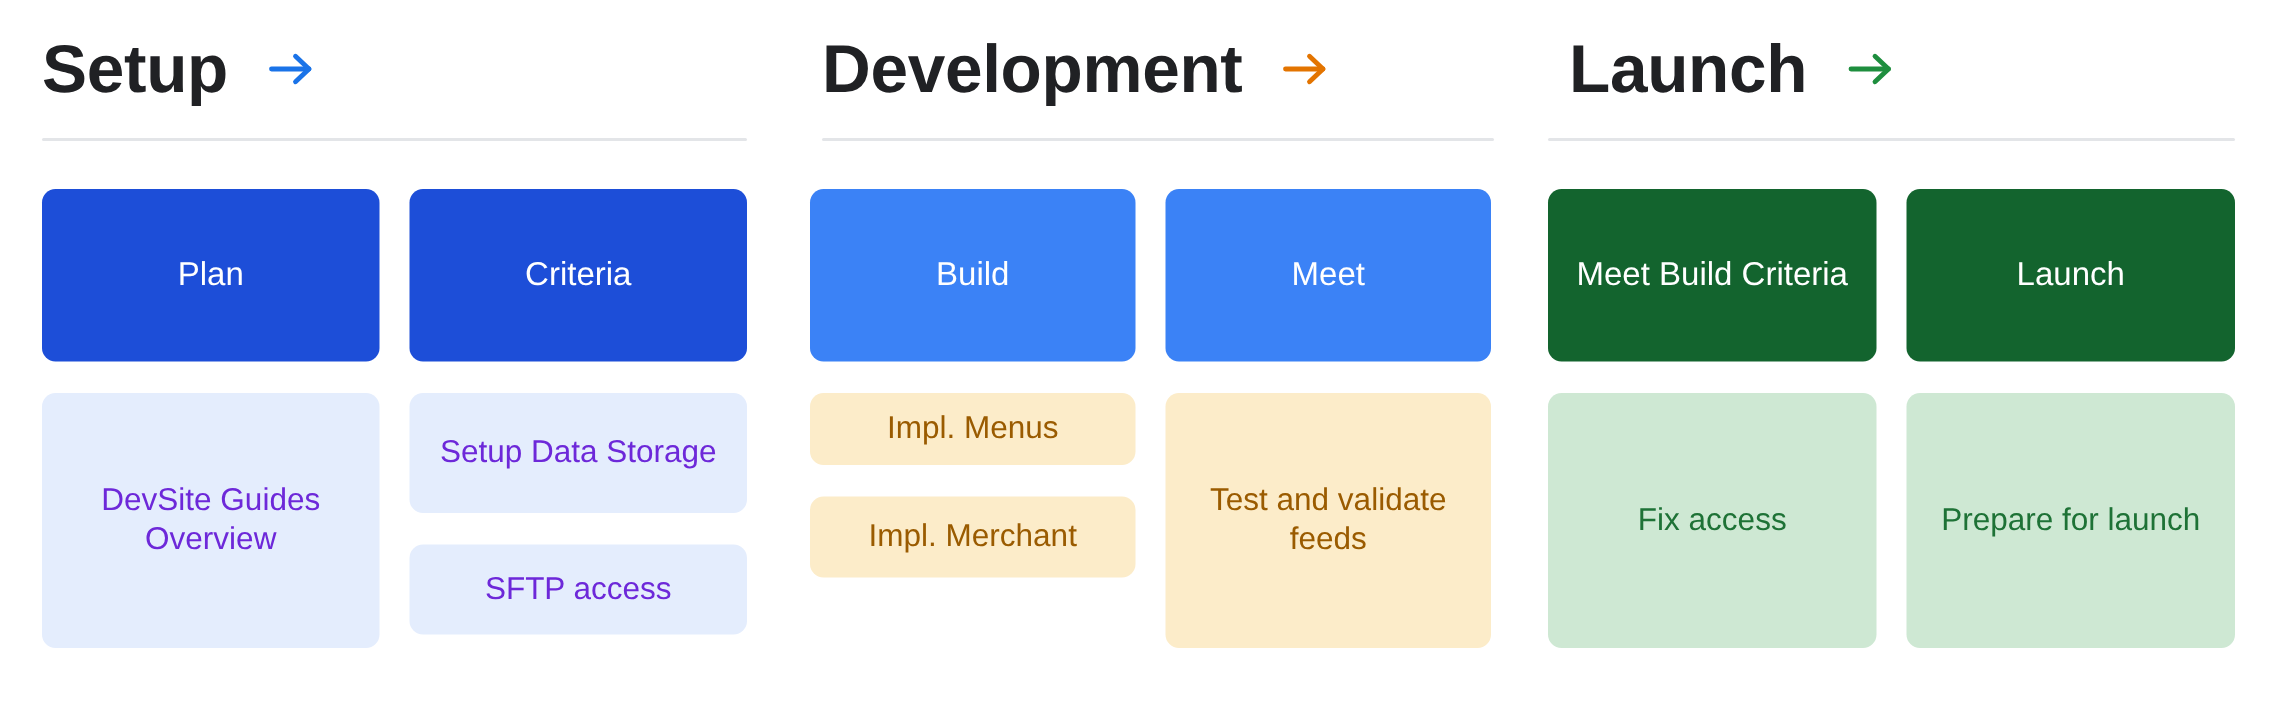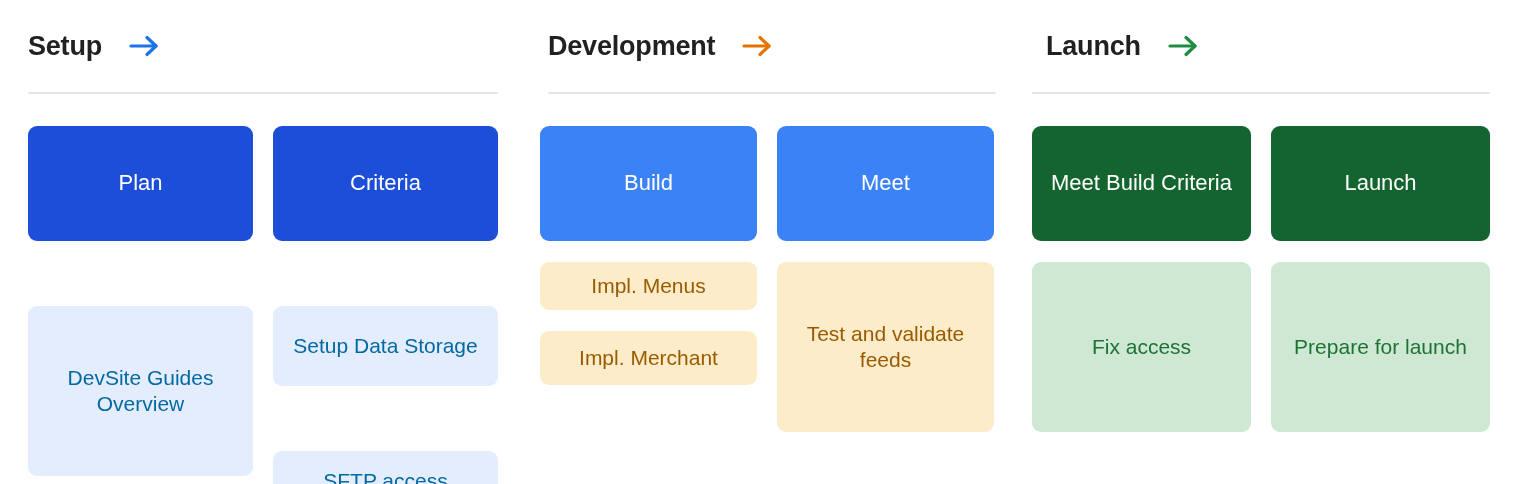--- a/index.html
+++ b/index.html
@@ -12,21 +12,21 @@
   .board { position:relative; width:1518px; height:484px; display:flex; }
 
   .phase { position:relative; box-sizing:border-box; }
   .phase-head {
     display:flex; align-items:center;
     height:92px;
     padding-left:28px;
     gap:26px;
   }
   .phase-title {
-    font-size:27px;
+    font-size:45px;
     font-weight:bold;
     color:#202124;
     letter-spacing:-0.2px;
     white-space:nowrap;
   }
   .arrow-icon { display:block; flex:0 0 auto; }
 
   .divider {
     height:2px;
     margin:0 22px 0 28px;
@@ -43,21 +43,21 @@
     display:flex; align-items:center; justify-content:center;
     text-align:center;
     padding:6px 10px;
     line-height:1.22;
   }
   .card-main { height:115px; font-size:22px; color:#ffffff; }
   .card-sub  { font-size:21px; }
 
   
   .t-blue  .card-main { background:#1d4ed8; }
-  .t-blue  .card-sub  { background:#e4edfd; color:#0369a1;margin-top:44px; }
+  .t-blue  .card-sub  { background:#e4edfd; color:#6d28d9; }
   
   .t-orange .card-main { background:#3b82f6; }
   .t-orange .card-sub  { background:#fcecc9; color:#9a5b00; }
   
   .t-green .card-main { background:#13642e; }
   .t-green .card-sub  { background:#cee8d3; color:#1e7236; }
 
   .h-170 { height:170px; }
   .h-80  { height:80px; }
   .h-68  { height:48px; }

